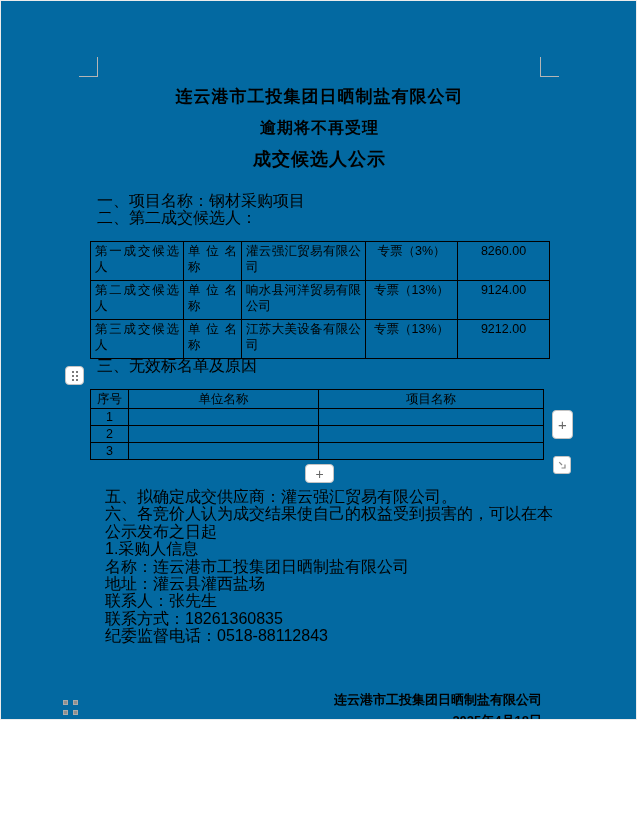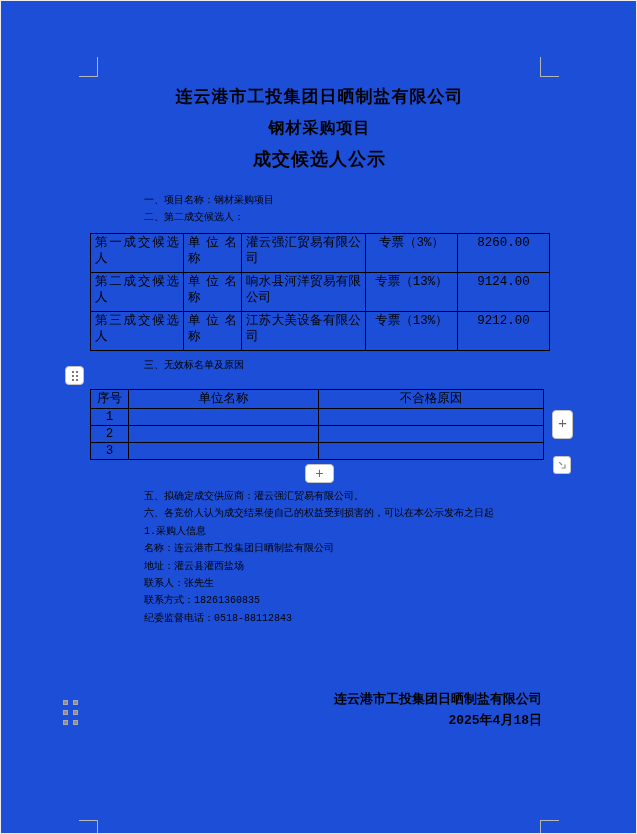--- a/index.html
+++ b/index.html
@@ -1,49 +1,49 @@
 <!DOCTYPE html>
 <html><head>
 <meta charset="utf-8">
 <style>
   html,body { margin:0; padding:0; background:#fff; }
   .page {
-    position:relative; width:637px; height:834px; background:#1d4ed8;
-    font-family:Liberation Mono, monospace; color:#000;
+    position:relative; width:637px; height:720px; background:#0369a1;
+    font-family:Liberation Sans, sans-serif; color:#000;
     overflow:hidden; box-sizing:border-box; border:1px solid #ececec;
   }
   
   .corner { position:absolute; width:18px; height:19px; }
   .corner.tl { left:78px; top:56px;  border-right:1px solid #b5b5b5; border-bottom:1px solid #b5b5b5; }
   .corner.tr { left:539px; top:56px; border-left:1px solid #b5b5b5;  border-bottom:1px solid #b5b5b5; }
   .corner.bl { left:78px; top:819px; border-right:1px solid #b5b5b5; border-top:1px solid #b5b5b5; }
   .corner.br { left:539px; top:819px;border-left:1px solid #b5b5b5;  border-top:1px solid #b5b5b5; }
 
   .title { position:absolute; left:0; width:637px; text-align:center; font-weight:bold; letter-spacing:1px; }
   .title1 { top:84px;  font-size:17px; }
   .title2 { top:117px; font-size:16px; }
   .title3 { top:146px; font-size:18px; }
 
-  .bodytext { font-size:10px; line-height:17.4px;margin-left:47px; }
+  .bodytext { font-size:16px; line-height:17.4px; }
   .sec12 { position:absolute; left:96px; top:191px; }
 
   table { border-collapse:collapse; position:absolute; table-layout:fixed; }
   td, th { border:1px solid #000; padding:1px 4px; vertical-align:top;
            font-size:12.5px; line-height:16px; font-weight:normal; text-align:center; }
-  .tbl-candidates { left:89px; top:232px; width:459px;border-radius:24px; }
+  .tbl-candidates { left:89px; top:240px; width:459px;border-radius:24px; }
   .tbl-candidates td { height:36px; }
   .cell-justify { text-align:justify; }
 
   .sec3 { position:absolute; left:96px; top:356px; }
 
   .tbl-invalid { left:89px; top:388px; width:453px; }
   .tbl-invalid th { height:16px; }
   .tbl-invalid td { height:14px; line-height:14px; }
 
-  .paras { position:absolute; left:96px; top:487px; width:452px; }
+  .paras { position:absolute; left:104px; top:487px; width:452px; }
 
   .signature { position:absolute; left:96px; top:688px; width:445px;
                text-align:right; font-weight:bold; font-size:13px; line-height:21px; }
 
   
   .ctl { position:absolute; background:#fff; border:1px solid #c3c3c3; border-radius:4px;
          display:flex; align-items:center; justify-content:center; color:#666;
          box-sizing:border-box; cursor:pointer; }
   .ctl-move { left:64px; top:365px; width:19px; height:19px; }
   .dotgrid6 { display:grid; grid-template-columns:2px 2px; grid-gap:2px; }
@@ -60,21 +60,21 @@
 <body>
 
 <div class="page">
 
   <div class="corner tl"></div>
   <div class="corner tr"></div>
   <div class="corner bl"></div>
   <div class="corner br"></div>
 
   <div class="title title1">连云港市工投集团日晒制盐有限公司</div>
-  <div class="title title2">钢材采购项目</div>
+  <div class="title title2">逾期将不再受理</div>
   <div class="title title3">成交候选人公示</div>
 
   <div class="sec12 bodytext">
     <div>一、项目名称：钢材采购项目</div>
     <div>二、第二成交候选人：</div>
   </div>
 
   <table class="tbl-candidates">
     <colgroup>
         <col style="width:93px">
@@ -113,21 +113,21 @@
   <table class="tbl-invalid">
     <colgroup>
         <col style="width:38px">
         <col style="width:190px">
         <col style="width:225px">
       </colgroup>
     <tbody>
         <tr>
       <th>序号</th>
       <th>单位名称</th>
-      <th>不合格原因</th>
+      <th>项目名称</th>
     </tr>
     <tr>
       <td>1</td>
       <td></td>
       <td></td>
     </tr>
     <tr>
       <td>2</td>
       <td></td>
       <td></td>

